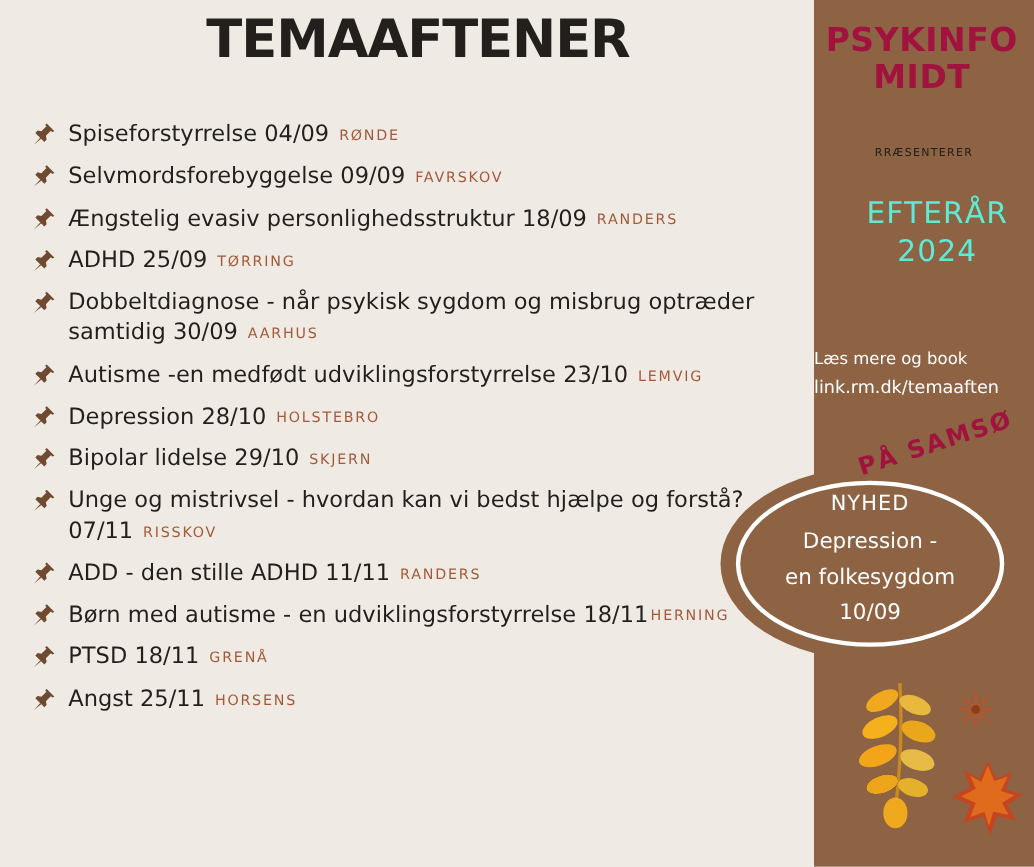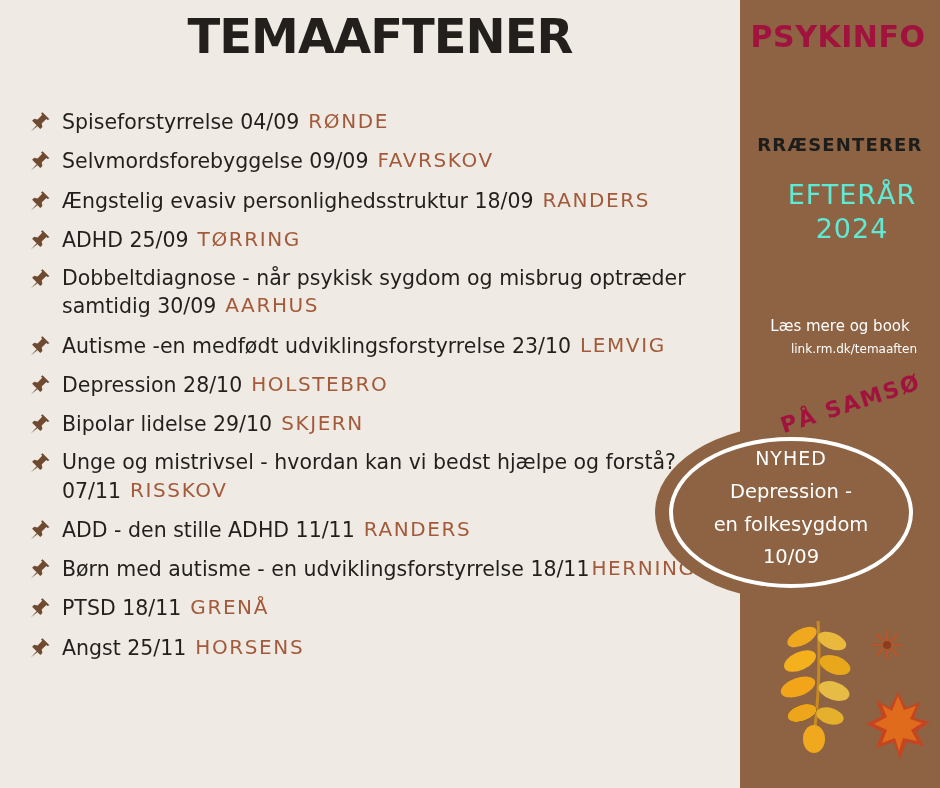--- a/index.html
+++ b/index.html
@@ -42,53 +42,51 @@
     line-height: 1.12;
     letter-spacing: 0.5px;
   }
   .presents {
     position: absolute;
     top: 134px;
     left: 0;
     width: 200px;
     text-align: center;
     color: #1d1d1b;
-    font-size: 18px;
-    font-weight: bold;
+    font-size: 10px;
+    font-weight: normal;
     letter-spacing: 1.2px;
   }
   .season {
     position: absolute;
     top: 178px;
     left: 12px;
     width: 200px;
     text-align: center;
     color: #5eead4;
     font-weight: normal;
     font-size: 27px;
     line-height: 1.25;
     letter-spacing: 1px;
   }
   .booking {
     position: absolute;
     top: 315px;
     left: 0;
     width: 200px;
-    text-align: center;
     color: #ffffff;
     font-size: 15px;
     line-height: 1.55;
   }
   .booking .link {
     color: #ffffff;
-    font-size: 12px;
+    font-size: 16px;
     display: block;
     margin-top: 2px;
     text-decoration: none;
-    padding-left: 28px;
   }
   
   .headline {
     position: absolute;
     top: 8px;
     left: 40px;
     width: 680px;
     font-family: "DejaVu Sans", sans-serif;
     font-weight: bold;
     font-size: 48px;
@@ -110,21 +108,21 @@
     color: #231f1c;
     font-size: 20.5px;
     line-height: 1.33;
   }
   .event .txt {
     display: inline;
   }
   .event .city {
     display: inline;
     color: #a35a3a;
-    font-size: 20px;
+    font-size: 13px;
     letter-spacing: 1.6px;
     margin-left: 9px;
     vertical-align: 1px;
   }
   .event .city.tight {
     margin-left: 2px;
   }
   
   .pin {
     position: absolute;
@@ -204,20 +202,21 @@
   svg { display: block; }
 </style>
 </head>
 <body>
 
 <div class="poster">
 
   <div class="right-col">
     <div class="brand">
       <div>PSYKINFO</div>
+      <div>MIDT</div>
     </div>
     <div class="presents">RRÆSENTERER</div>
     <div class="season">
       <div>EFTERÅR</div>
       <div>2024</div>
     </div>
     <div class="booking">
       <div>Læs mere og book</div>
       <a class="link" href="#">link.rm.dk/temaaften</a>
     </div>

